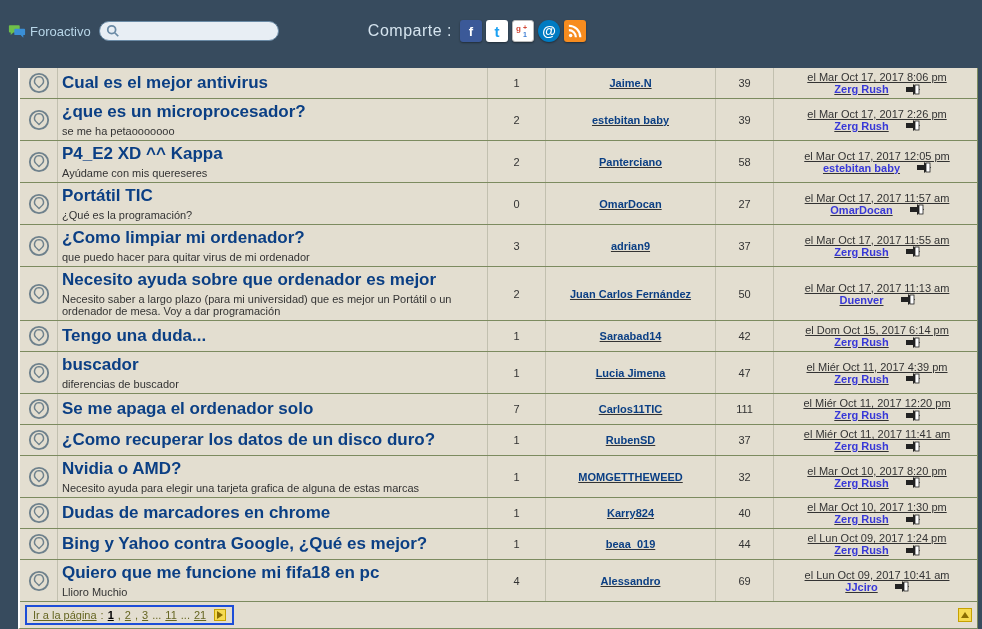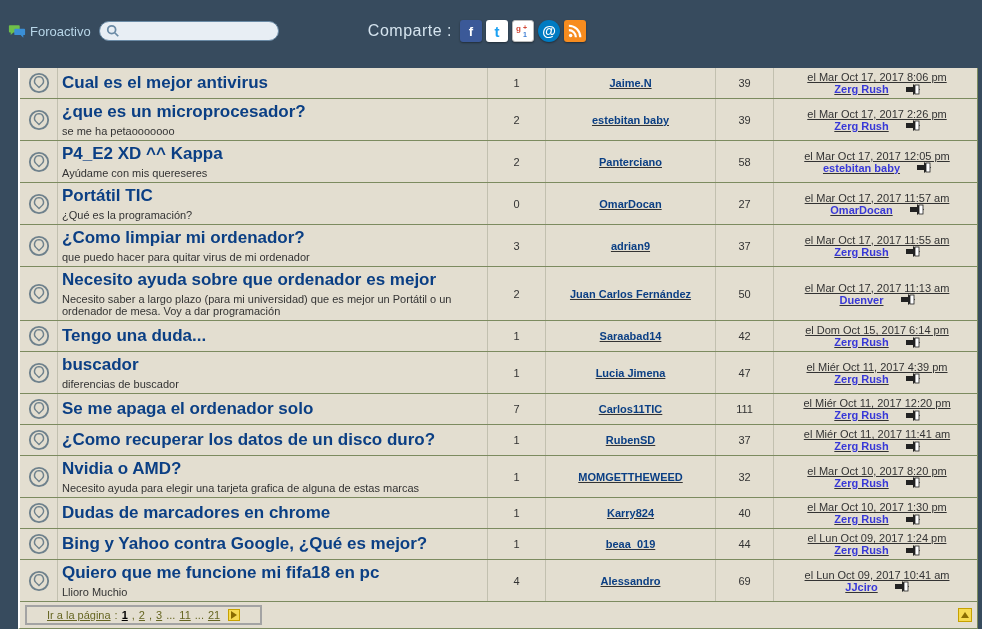--- a/index.html
+++ b/index.html
@@ -94,22 +94,22 @@
   .pager-wrap {
     width: 960px;
     display: flex; align-items: center;
     background: #e3ded0;
     border-left: 2px solid #ffffff;
     border-right: 1px solid #7c8b5f;
     border-bottom: 1px solid #7c8b5f;
     padding: 3px 5px;
   }
   .pager-highlight {
-    border: 2px solid #a3a3a3;
-    padding: 2px 20px;
+    border: 2px solid #1d4ed8;
+    padding: 2px 6px;
     display: inline-flex; align-items: center;
     gap: 4px;
     font-size: 11px;
     color: #666622;
   }
   .pager-highlight a { color: #666622; text-decoration: underline; cursor: pointer; }
   .pager-highlight strong { color: #000; text-decoration: underline; }
   .pager-next {
     display: inline-flex; width: 12px; height: 12px;
     background: #f6db52; border:1px solid #c6a100;

